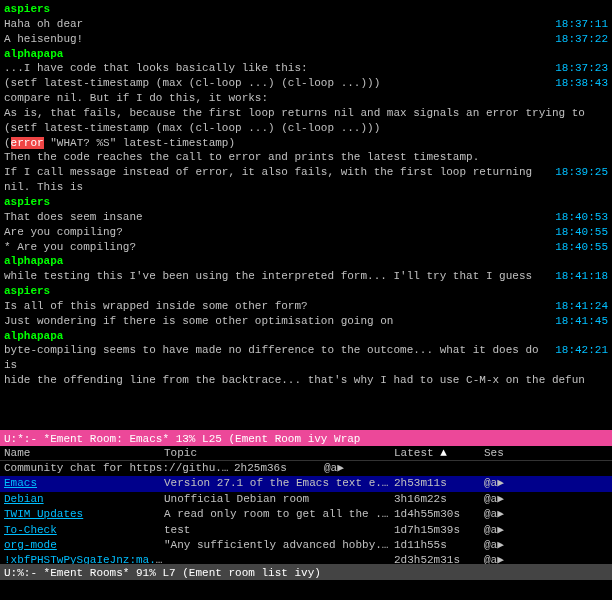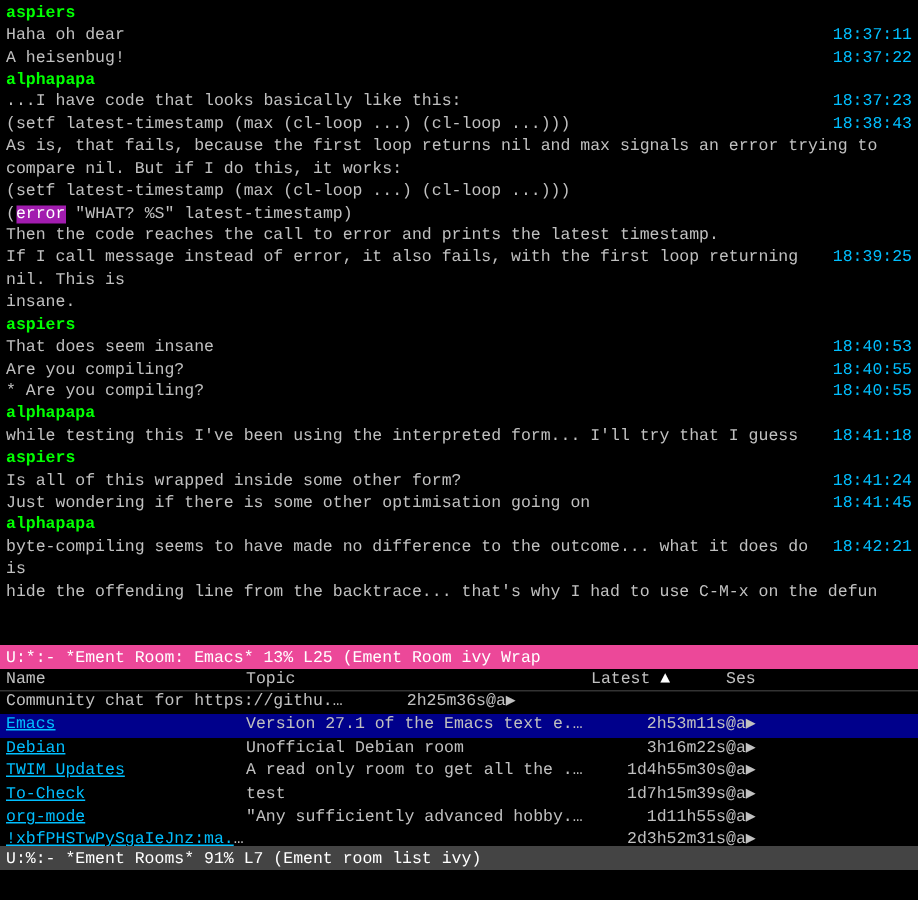--- a/index.html
+++ b/index.html
@@ -36,21 +36,21 @@
       margin-left: 8px;
     }
     .chat-line {
       line-height: 1.35;
       clear: both;
     }
     .inline-code {
       color: #c0c0c0;
     }
     .error-highlight {
-      background: #a21caf;
+      background: #ef4444;
       color: #ffffff;
       margin-top: 16px;
     }
     #mode-line-top {
       background: #ec4899;
       color: #ffffff;
       padding: 1px 4px;
       height: 16px;
       line-height: 16px;
       font-size: 11px;
@@ -77,21 +77,21 @@
     .rooms-header-cell.ses { width: 40px; }
     .sort-indicator { color: #ffffff; }
     .room-row {
       display: flex;
       align-items: center;
       padding: 0 4px;
       line-height: 1.4;
     }
     .room-row .col-name { width: 160px; overflow: hidden; text-overflow: ellipsis; white-space: nowrap; }
     .room-row .col-topic { width: 230px; overflow: hidden; text-overflow: ellipsis; white-space: nowrap; color: #c0c0c0; }
-    .room-row .col-latest { width: 90px; color: #c0c0c0; text-align: right; }
+    .room-row .col-latest { width: 90px; color: #c0c0c0; }
     .room-row .col-ses { width: 40px; color: #c0c0c0; }
     .room-link { color: #00bfff; text-decoration: underline; }
     .room-row-highlight {
       background: #00008b;
     }
     #mode-line-bottom {
       background: #444;
       color: #ffffff;
       padding: 1px 4px;
       height: 16px;
@@ -102,27 +102,26 @@
 </head>
 <body>
 
 <div id="chat-area">
     <div class="chat-line"><span class="username-aspiers">aspiers</span></div>
     <div class="chat-line"><span class="timestamp">18:37:11</span><span>Haha oh dear</span></div>
     <div class="chat-line"><span class="timestamp">18:37:22</span><span>A heisenbug!</span></div>
     <div class="chat-line"><span class="username-alphapapa">alphapapa</span></div>
     <div class="chat-line"><span class="timestamp">18:37:23</span><span>...I have code that looks basically like this:</span></div>
     <div class="chat-line"><span class="timestamp">18:38:43</span><span>(setf latest-timestamp (max (cl-loop ...) (cl-loop ...)))</span></div>
+    <div class="chat-line"><span>compare nil. But if I do this, it works:</span></div>
     <div class="chat-line"><span>As is, that fails, because the first loop returns nil and max signals an error trying to</span></div>
-    <div class="chat-line"><span>compare nil. But if I do this, it works:</span></div>
     <div class="chat-line"><span>(setf latest-timestamp (max (cl-loop ...) (cl-loop ...)))</span></div>
     <div class="chat-line"><span class="inline-code">(</span><span class="error-highlight">error</span><span class="inline-code"> "WHAT? %S" latest-timestamp)</span></div>
     <div class="chat-line"><span>Then the code reaches the call to error and prints the latest timestamp.</span></div>
     <div class="chat-line"><span class="timestamp">18:39:25</span><span>If I call message instead of error, it also fails, with the first loop returning nil. This is</span></div>
-    <div class="chat-line"><span>insane.</span></div>
     <div class="chat-line"><span class="username-aspiers">aspiers</span></div>
     <div class="chat-line"><span class="timestamp">18:40:53</span><span>That does seem insane</span></div>
     <div class="chat-line"><span class="timestamp">18:40:55</span><span>Are you compiling?</span></div>
     <div class="chat-line"><span class="timestamp">18:40:55</span><span> * Are you compiling?</span></div>
     <div class="chat-line"><span class="username-alphapapa">alphapapa</span></div>
     <div class="chat-line"><span class="timestamp">18:41:18</span><span>while testing this I've been using the interpreted form... I'll try that I guess</span></div>
     <div class="chat-line"><span class="username-aspiers">aspiers</span></div>
     <div class="chat-line"><span class="timestamp">18:41:24</span><span>Is all of this wrapped inside some other form?</span></div>
     <div class="chat-line"><span class="timestamp">18:41:45</span><span>Just wondering if there is some other optimisation going on</span></div>
     <div class="chat-line"><span class="username-alphapapa">alphapapa</span></div>

